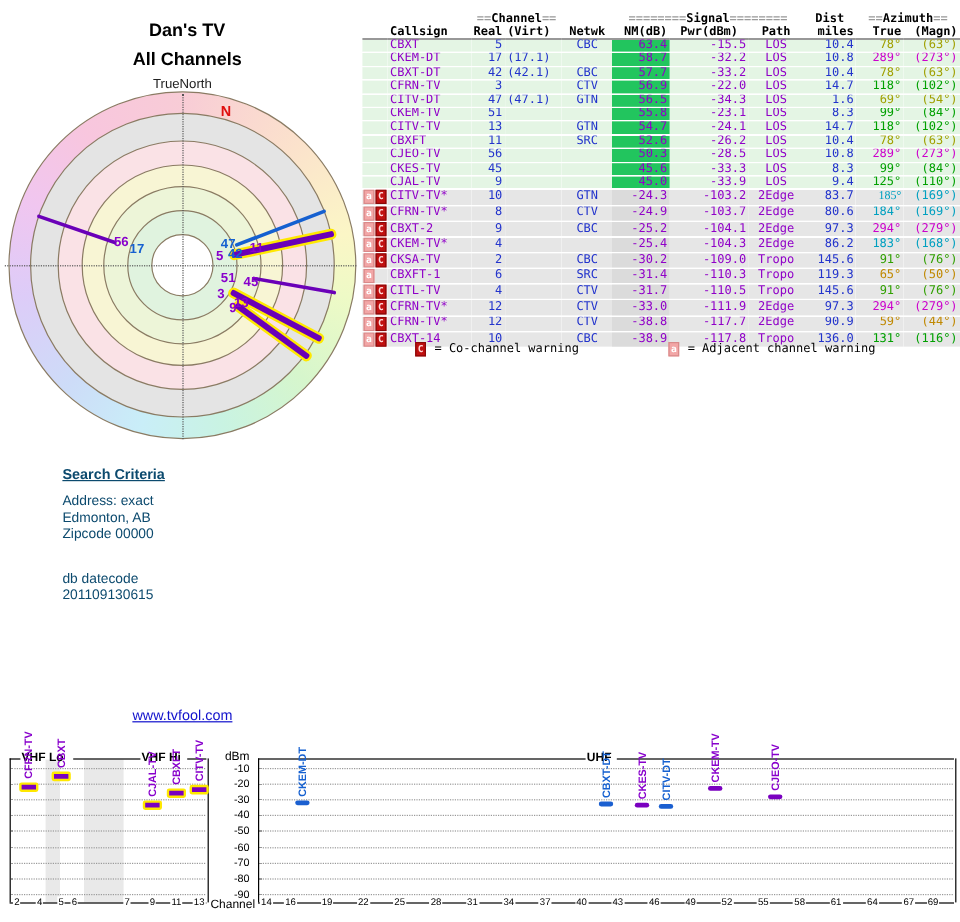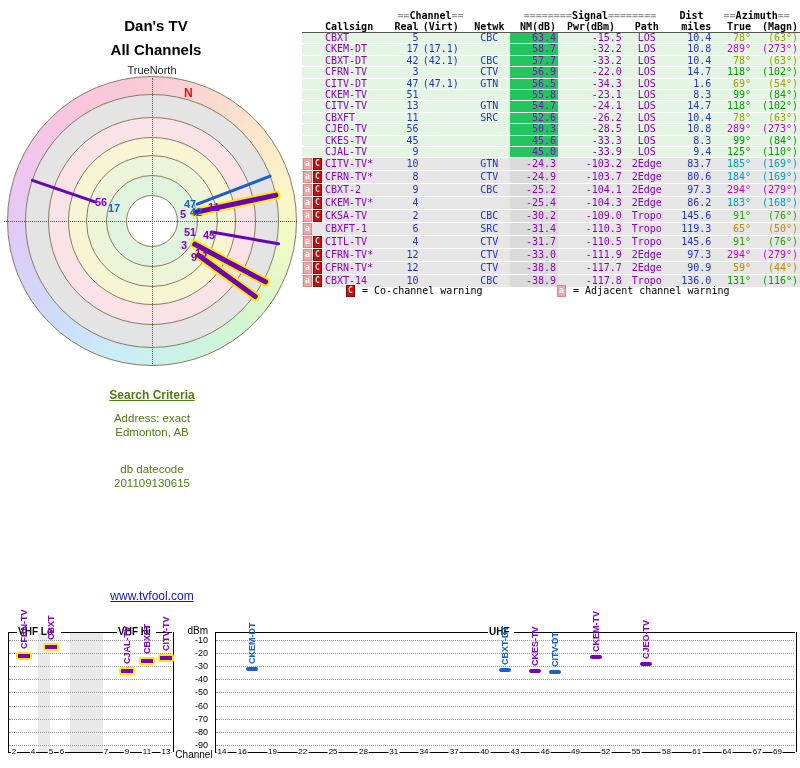--- a/index.html
+++ b/index.html
@@ -48,21 +48,21 @@
   .col-path{color:#9000c8;text-align:center}
   .col-miles{color:#2233cc;text-align:right}
   .col-true,.col-magn{text-align:right}
   .wa,.wc{display:inline-block;width:7px;height:10px;font-size:8px;line-height:10px;
     text-align:center;font-weight:bold;margin-right:1px;vertical-align:middle}
   .wa{background:#f2a6a6;color:#fff;border:1px solid #d98a8a}
   .wc{background:#c01010;color:#ffd8d8;border:1px solid #8a0808}
   .legend-item{position:absolute;font-family:"DejaVu Sans Mono",monospace;font-size:10px;color:#000}
 
   
-  #search-block{left:52px;top:388px;width:200px;text-align:center;color:#4d7c0f}
+  #search-block{left:52px;top:388px;width:200px;color:#0c4a6e}
   #search-heading{font-size:12px;font-weight:bold;text-decoration:underline;margin-bottom:10px}
   .search-line{font-size:11.5px;line-height:13.5px}
   #datecode-block{margin-top:24px}
 
   
   #site-link{left:52px;top:589px;width:200px;text-align:center;font-size:12px}
   #site-link a{color:#1111cc;text-decoration:underline;cursor:pointer}
 
   
   .chart-line{position:absolute;border-top:1px solid #000}
@@ -305,21 +305,21 @@
         <tr class="weak">
           <td class="col-warn"><span class="wa">a</span><span class="wc">C</span></td>
           <td class="col-callsign">CITV-TV*</td>
           <td class="col-real">10</td>
           <td class="col-virt"></td>
           <td class="col-netwk">GTN</td>
           <td class="col-nm">-24.3</td>
           <td class="col-pwr">-103.2</td>
           <td class="col-path">2Edge</td>
           <td class="col-miles">83.7</td>
-          <td class="col-true" style="color: rgb(0, 160, 192);">185°</td>
+          <td class="col-true" style="color: rgb(0, 160, 192); font-family: Liberation Serif, serif;">185°</td>
           <td class="col-magn" style="color: rgb(0, 160, 192);">(169°)</td>
         </tr>
         <tr class="weak">
           <td class="col-warn"><span class="wa">a</span><span class="wc">C</span></td>
           <td class="col-callsign">CFRN-TV*</td>
           <td class="col-real">8</td>
           <td class="col-virt"></td>
           <td class="col-netwk">CTV</td>
           <td class="col-nm">-24.9</td>
           <td class="col-pwr">-103.7</td>
@@ -441,20 +441,21 @@
   </div>
   <div class="legend-item" style="left:557px;top:285px">
     <span class="wa">a</span>
     <span>= Adjacent channel warning</span>
   </div>
 
   <div class="abs" id="search-block">
     <div id="search-heading">Search Criteria</div>
     <div class="search-line">Address: exact</div>
     <div class="search-line">Edmonton, AB</div>
+    <div class="search-line">Zipcode 00000</div>
     <div id="datecode-block">
       <div class="search-line">db datecode</div>
       <div class="search-line">201109130615</div>
     </div>
   </div>
 
   <div class="abs" id="site-link">
     <a>www.tvfool.com</a>
   </div>
 

